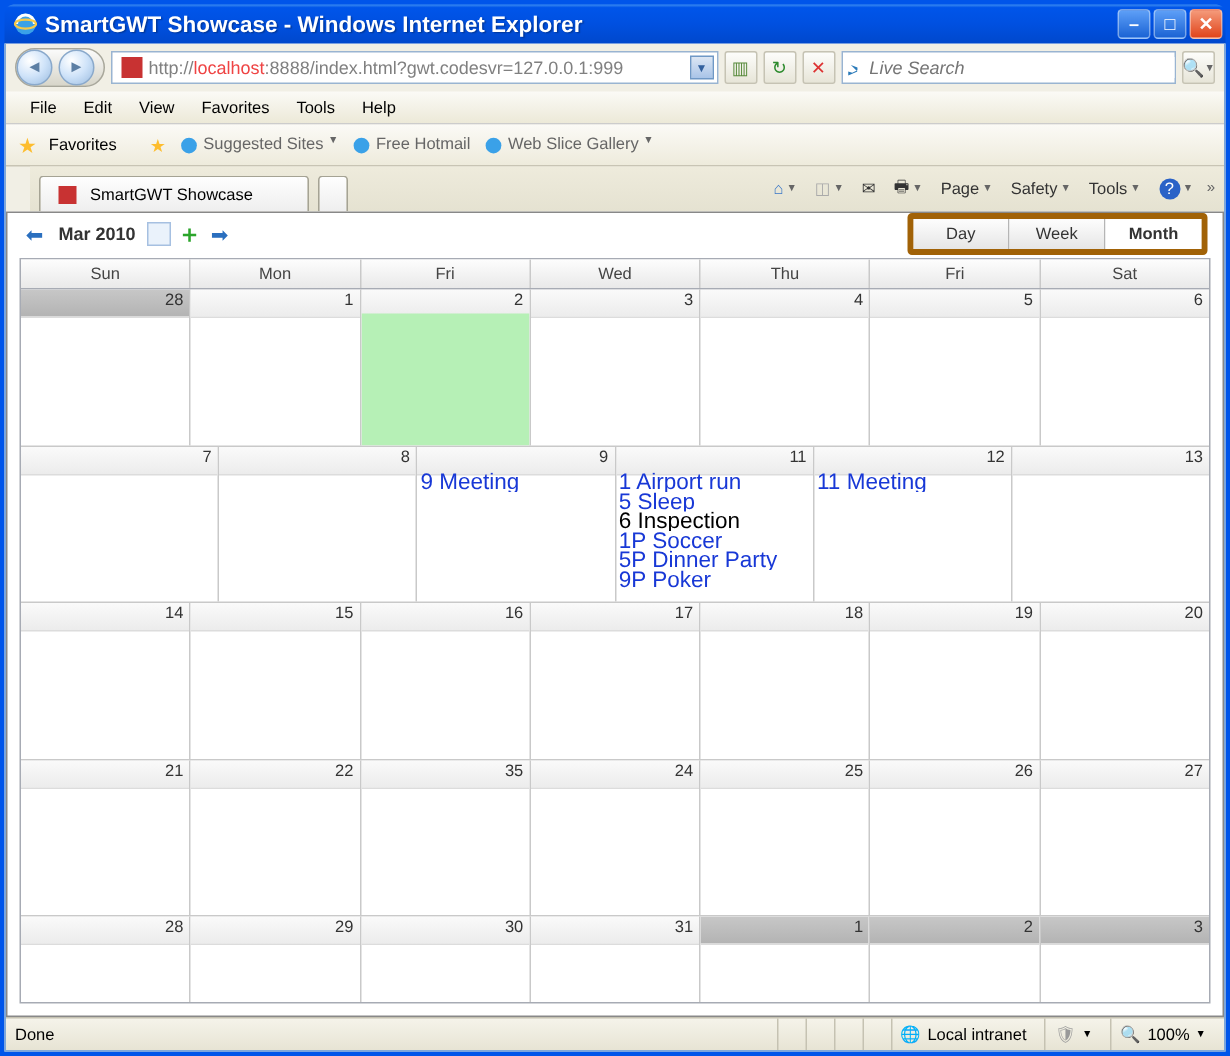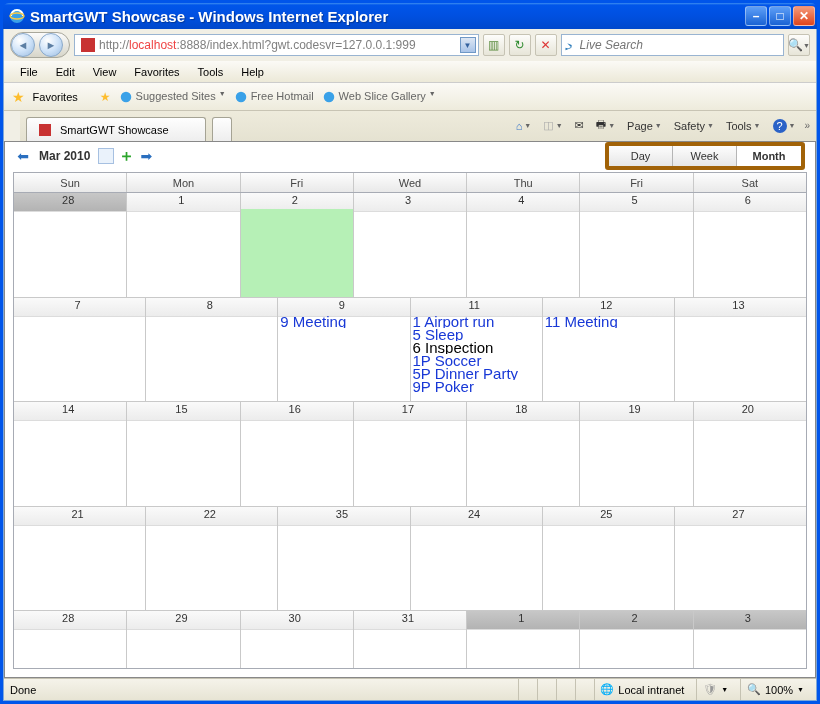--- a/index.html
+++ b/index.html
@@ -51,21 +51,21 @@
 .vtab.active { background: #fff; font-weight: bold; }
 .cal-grid { flex: 1; display: flex; flex-direction: column; border: 1px solid #a7abb4; margin: 2px 8px 8px 8px; }
 .dayhead { display: flex; height: 20px; background: linear-gradient(#fdfdfd,#e9e9e9); border-bottom: 1px solid #a7abb4; }
 .dhc { flex: 1; border-right: 1px solid #c9c9c9; display: flex; align-items: center; justify-content: center; color: #444; }
 .dhc:last-child { border-right: none; }
 .weeks { flex: 1; display: flex; flex-direction: column; }
 .week { flex: 1; display: flex; border-bottom: 1px solid #c9c9c9; }
 .week:last-child { border-bottom: none; }
 .cell { flex: 1; border-right: 1px solid #c9c9c9; position: relative; overflow: hidden; }
 .cell:last-child { border-right: none; }
-.datenum-row { height: 16px; background: linear-gradient(#fafafa,#ececec); border-bottom: 1px solid #dcdcdc; text-align: center; padding: 1px 4px 17px 0; font-size: 11px; color: #333; }
+.datenum-row { height: 16px; background: linear-gradient(#fafafa,#ececec); border-bottom: 1px solid #dcdcdc; text-align: right; padding: 1px 4px 17px 0; font-size: 11px; color: #333; }
 .cell.out .datenum-row { background: linear-gradient(#c7c7c7,#b3b3b3); color: #333; }
 .cell.today .body { background: #b6f0b6; }
 .cell .body { position: absolute; top: 16px; left: 0; right: 0; bottom: 0; padding: 1px 2px; }
 .evt { font-size: 15px; color: #1838d6; line-height: 13px; white-space: nowrap; overflow: hidden; cursor: pointer; }
 .evt.black { color: #000; }
 .status { height: 22px; background: linear-gradient(#f5f3ea,#e7e4d4); border-top: 1px solid #c5c2b2; display: flex; align-items: center; padding: 0 6px; gap: 6px; }
 .status .spacer { flex: 1; }
 .status .seg { border-left: 1px solid #c5c2b2; height: 100%; display: flex; align-items: center; padding: 0 6px; gap: 4px; }
 </style>
 </head>
@@ -334,20 +334,24 @@
               </div>
               <div class="cell">
                 <div class="datenum-row">24</div>
                 <div class="body"></div>
               </div>
               <div class="cell">
                 <div class="datenum-row">25</div>
                 <div class="body"></div>
               </div>
               <div class="cell">
+                <div class="datenum-row">26</div>
+                <div class="body"></div>
+              </div>
+              <div class="cell">
                 <div class="datenum-row">27</div>
                 <div class="body"></div>
               </div>
             </div>
             <div class="week" style="flex: 0.55 1 0%;">
               <div class="cell">
                 <div class="datenum-row">28</div>
                 <div class="body"></div>
               </div>
               <div class="cell">

